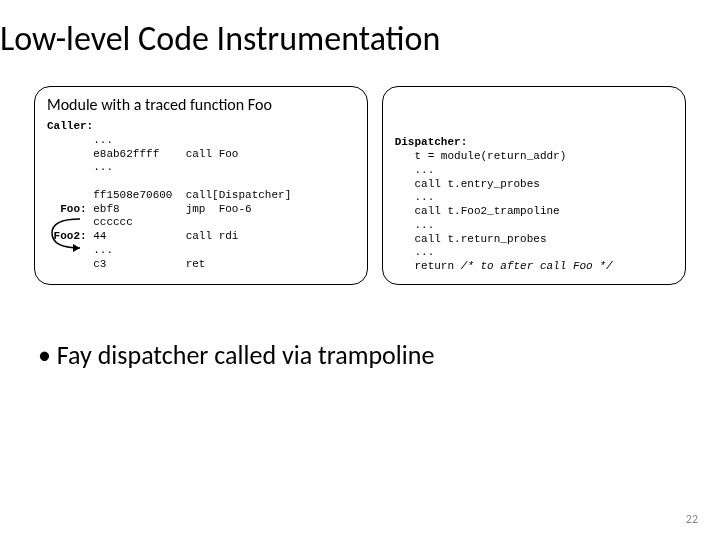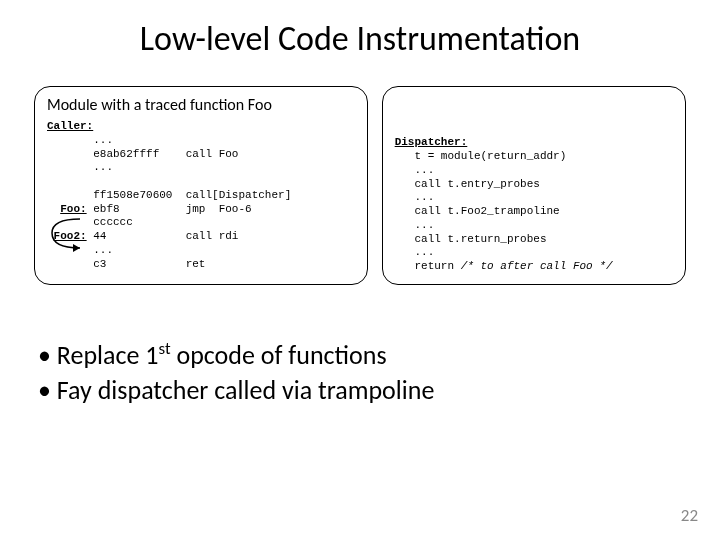--- a/index.html
+++ b/index.html
@@ -8,21 +8,21 @@
     padding: 0;
     width: 720px;
     height: 540px;
     font-family: Calibri, Arial, sans-serif;
     background: #fff;
     color: #000;
     position: relative;
   }
   .title {
     font-size: 34px;
-    text-align: center;
+    text-align: left;
     margin-top: 18px;
     margin-bottom: 10px;
     font-weight: 400;
   }
   .panels {
     display: flex;
     gap: 14px;
     padding: 17px 34px;
   }
   .panel {
@@ -38,39 +38,39 @@
     font-size: 16px;
     font-weight: 400;
     margin-bottom: 6px;
   }
   .code {
     font-family: "Courier New", monospace;
     font-size: 11px;
     line-height: 1.25;
     white-space: pre;
   }
-  .code b { font-weight: bold; text-decoration: underline; }
+  .code b { font-weight: bold; }
   .arrow-svg {
     position: absolute;
     left: 40px;
     top: 211px;
     pointer-events: none;
   }
   .bullets {
     margin-top: 36px;
     padding: 0 38px;
     font-size: 26px;
     line-height: 1.35;
   }
   .bullets sup { font-size: 0.65em; }
   .pagenum {
     position: absolute;
     right: 22px;
     bottom: 14px;
-    font-size: 17px;
+    font-size: 12px;
     color: #888;
   }
   .italic { font-style: italic; }
 </style>
 </head>
 <body>
 
 <div class="title">Low-level Code Instrumentation</div>
 
 <div class="panels">
@@ -107,17 +107,16 @@
   </div>
 
 </div>
 
 <svg class="arrow-svg" width="60" height="60">
   <path d="M 40 37 Q 12 37 12 22 Q 12 8 40 8" stroke="#000" stroke-width="1.5" fill="none"></path>
   <path d="M 40 37 L 33 33 L 33 41 Z" fill="#000"></path>
 </svg>
 
 <div class="bullets">
-  <div><span>• Replace 1</span><sup>st</sup><span> opcode of functions</span></div>
   <div>• Fay dispatcher called via trampoline</div>
 </div>
 
 <div class="pagenum">22</div>
 
 </body></html>

